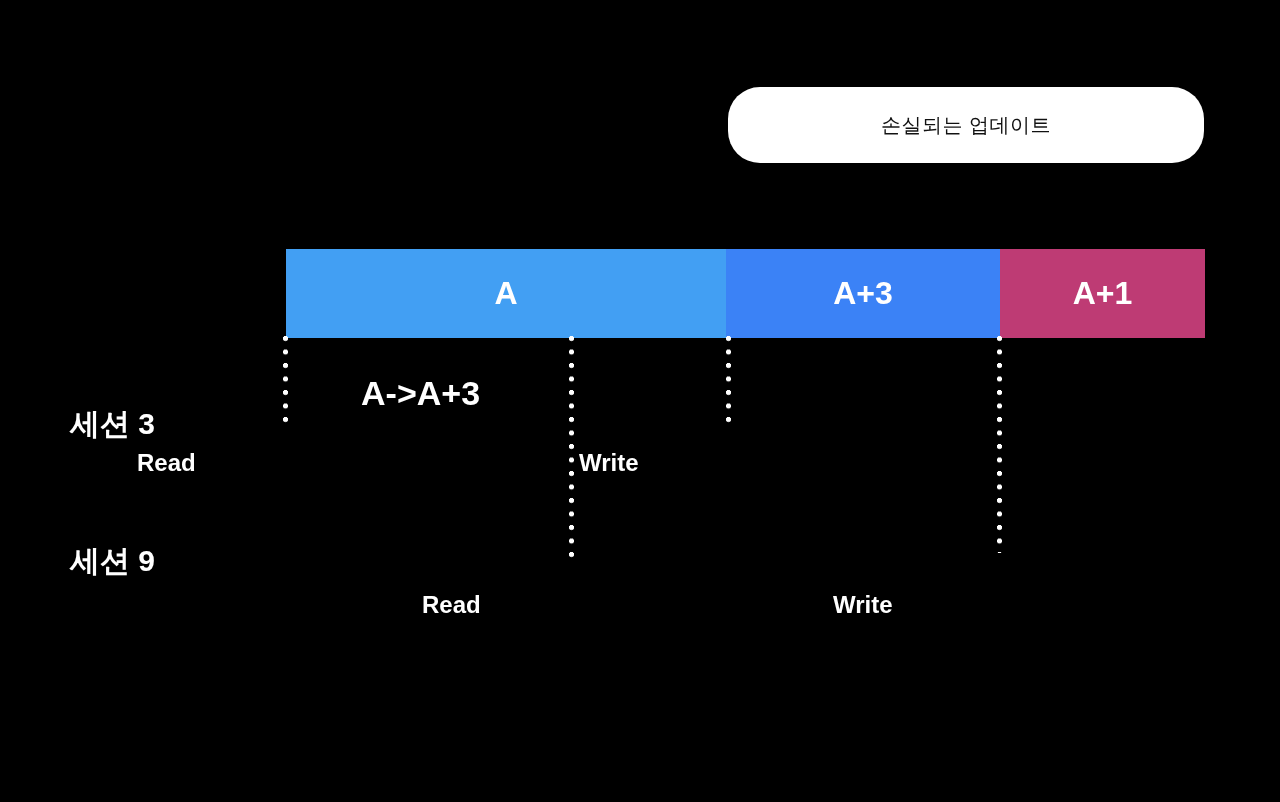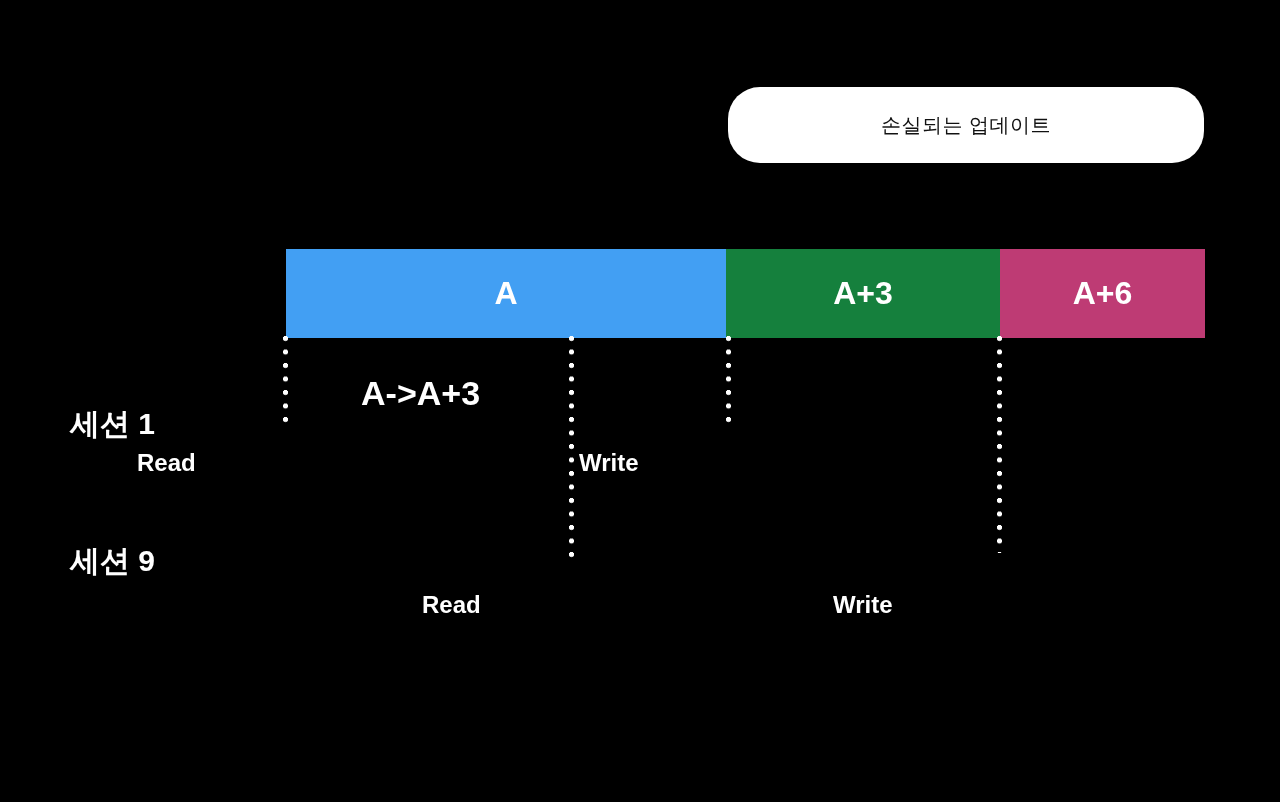--- a/index.html
+++ b/index.html
@@ -66,42 +66,42 @@
   </svg>
 
   <div class="title-box" style="background: rgb(255, 255, 255);">
     <span>손실되는 업데이트</span>
   </div>
 
   <div class="bar">
     <div class="seg seg-a" style="background: rgb(66, 159, 243);">
       <span>A</span>
     </div>
-    <div class="seg seg-a3" style="background: #15803d;">
+    <div class="seg seg-a3" style="background: #3b82f6;">
       <span>A+3</span>
     </div>
     <div class="seg seg-a1" style="background: rgb(190, 59, 116);">
-      <span>A+6</span>
+      <span>A+1</span>
     </div>
   </div>
 
   <div class="vdots d1"></div>
   <div class="vdots d2"></div>
   <div class="vdots d3"></div>
   <div class="vdots d4"></div>
 
   <svg class="scribble s1" width="450" height="14" viewBox="0 0 450 14">
     <line x1="4" y1="7" x2="446" y2="7" stroke="#ffffff" stroke-width="4.5" filter="url(#chalkF)"></line>
   </svg>
 
   <svg class="scribble s2" width="455" height="14" viewBox="0 0 455 14">
     <line x1="4" y1="7" x2="451" y2="7" stroke="#ffffff" stroke-width="4.5" filter="url(#chalkF)"></line>
   </svg>
 
-  <div class="lbl session-name sn1">세션 1</div>
+  <div class="lbl session-name sn1">세션 3</div>
   <div class="lbl session-name sn2">세션 9</div>
 
   <div class="lbl lbl-center op op1">A-&gt;A+3</div>
 
   <div class="lbl lbl-center rw read1">Read</div>
   <div class="lbl lbl-center rw write1">Write</div>
   <div class="lbl lbl-center rw read2">Read</div>
   <div class="lbl lbl-center rw write2">Write</div>
 
 </div>

